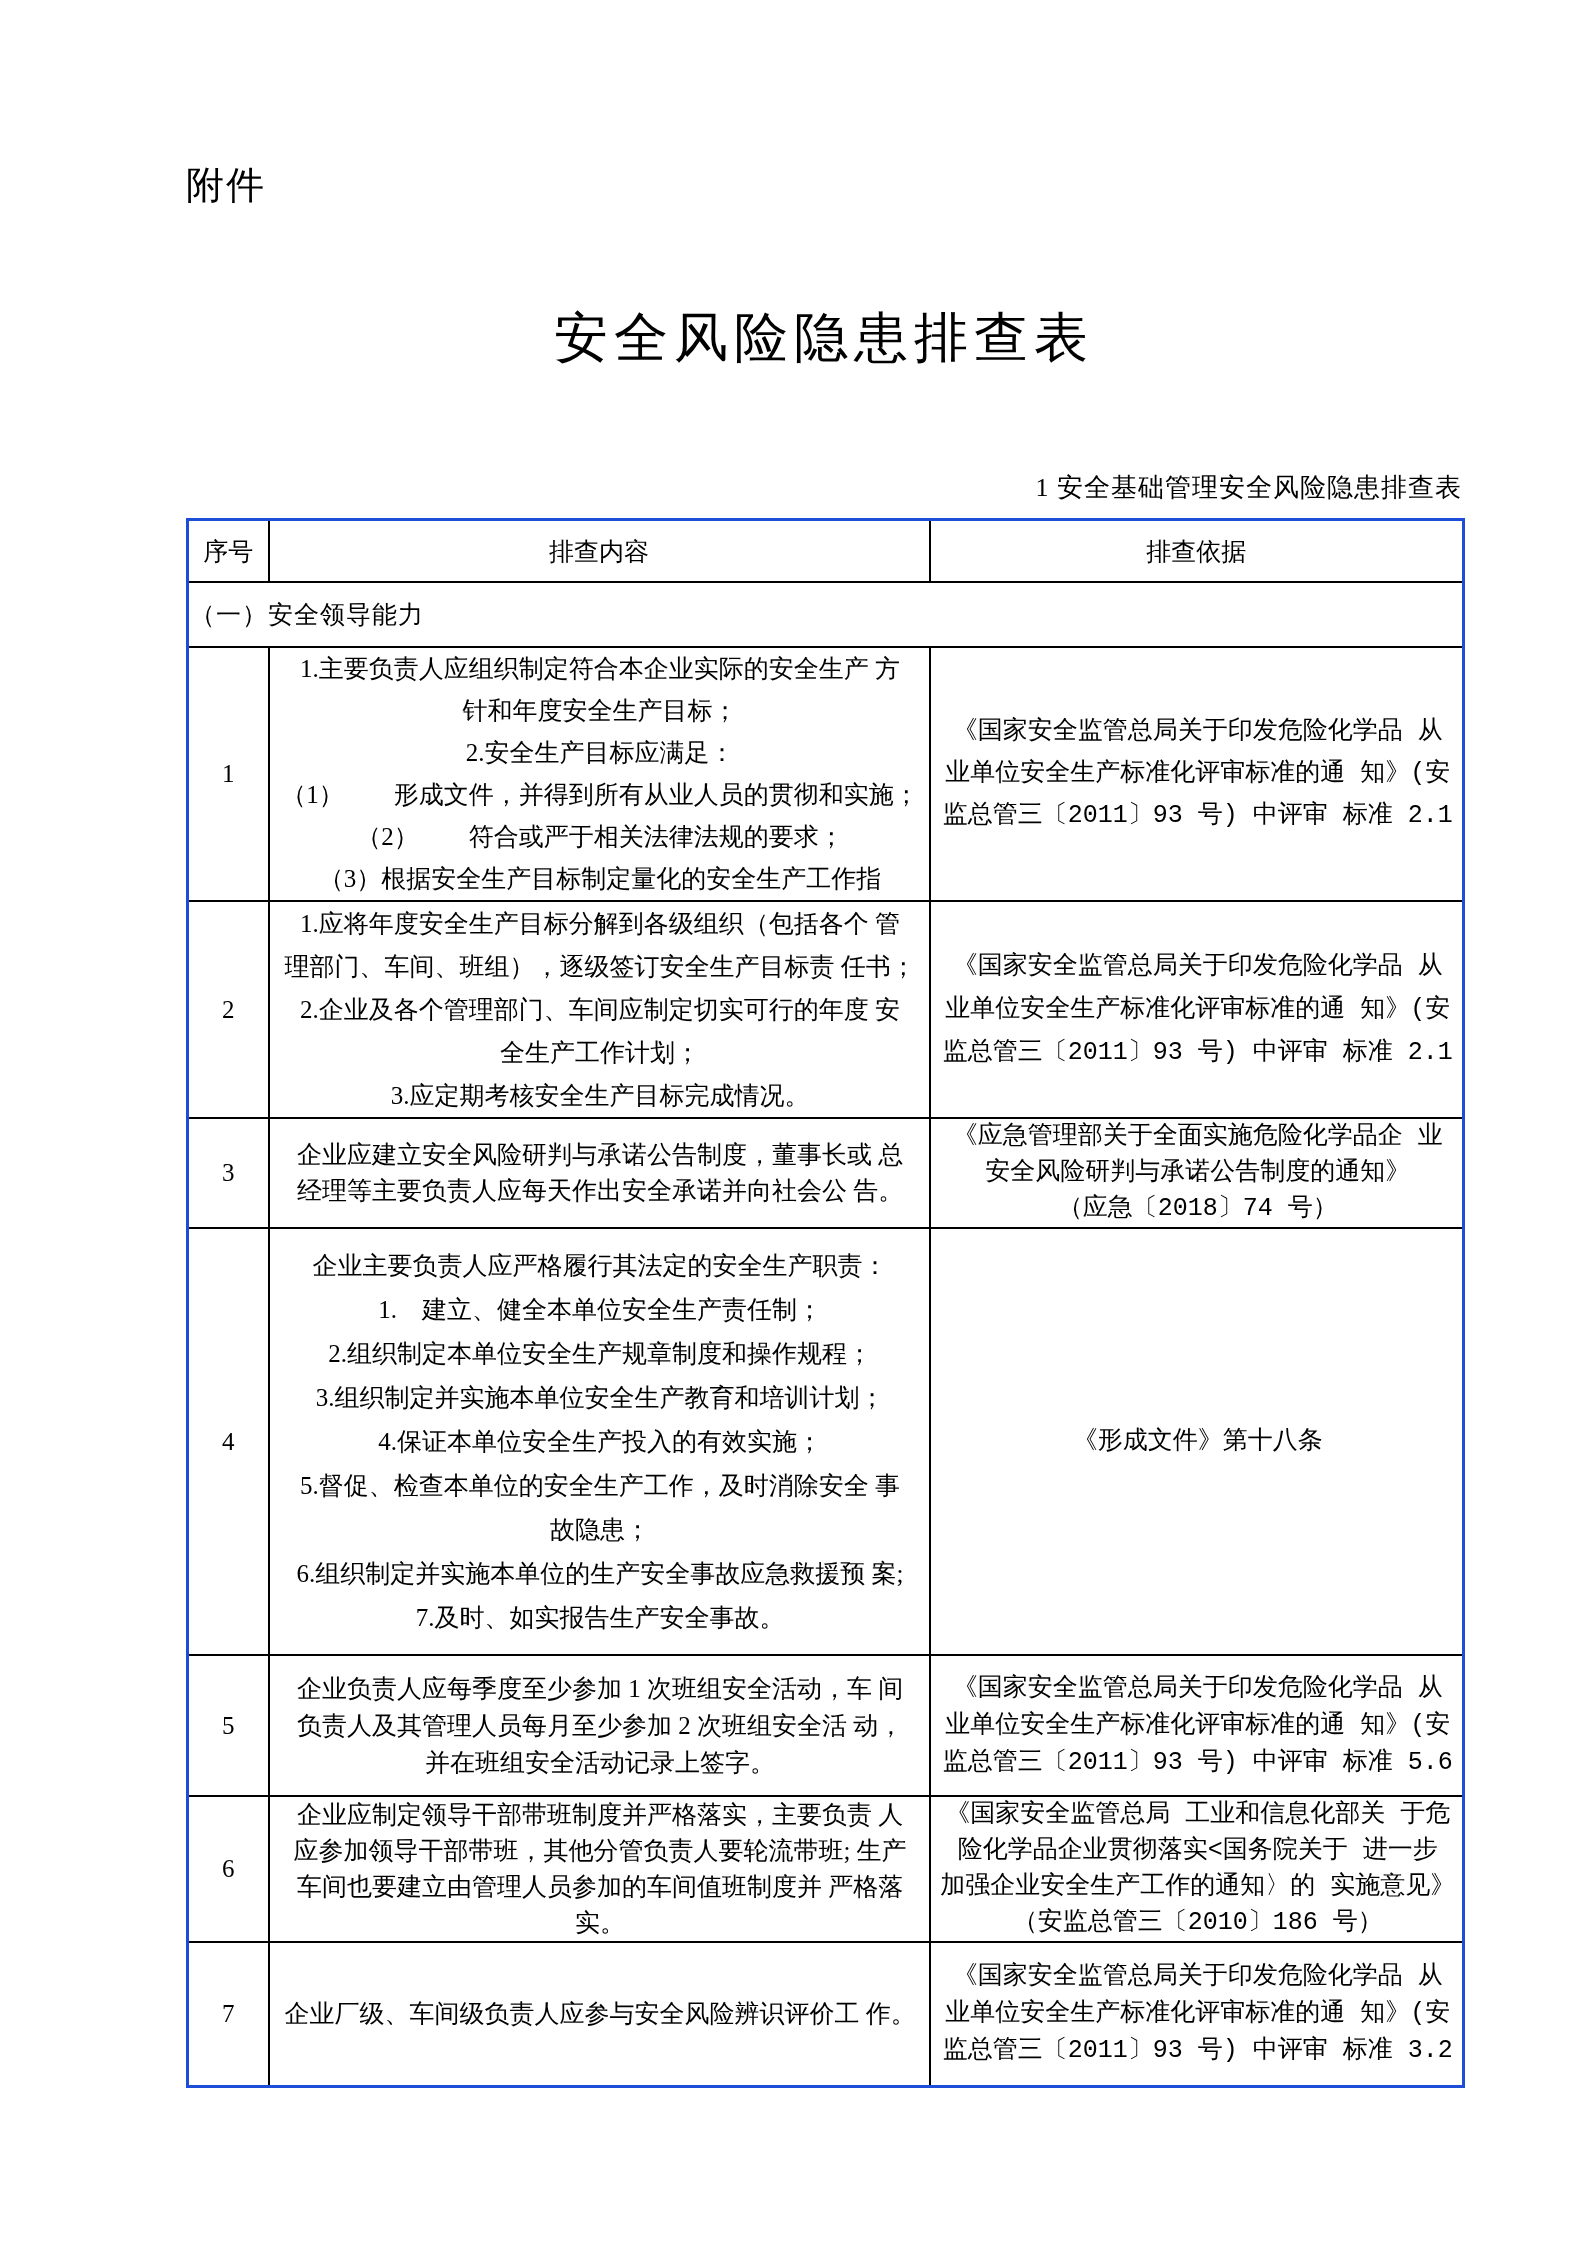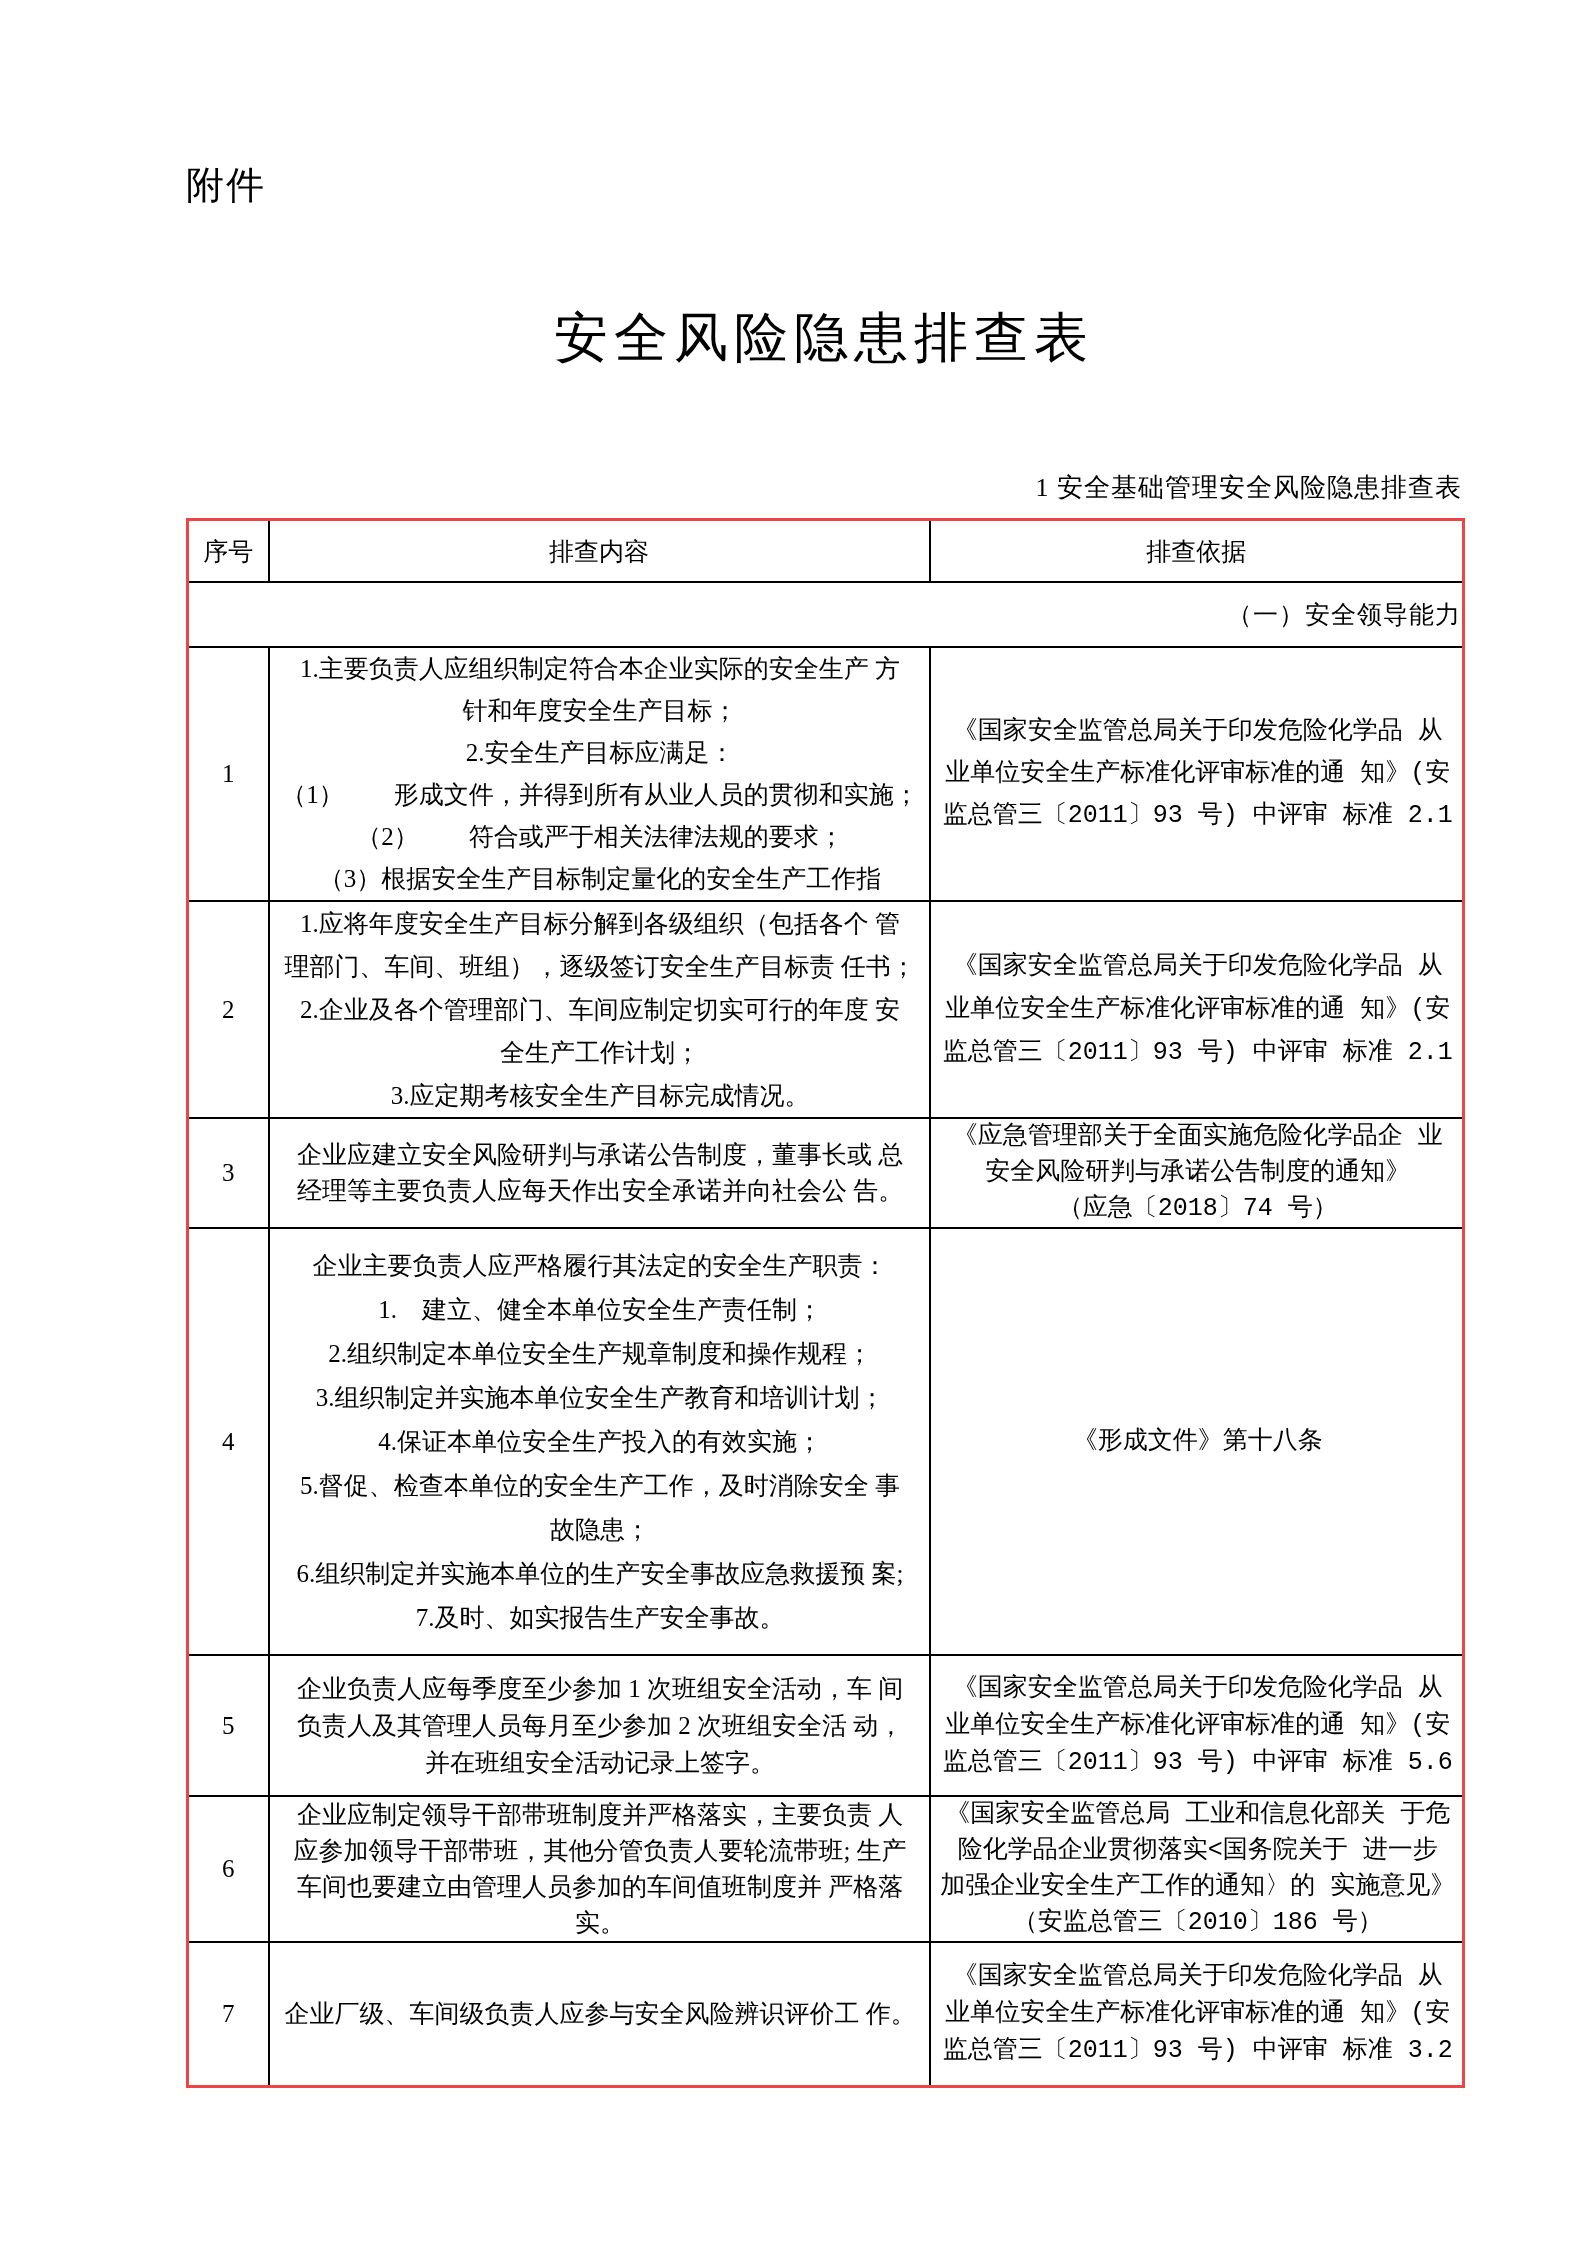--- a/index.html
+++ b/index.html
@@ -17,30 +17,30 @@
     text-align:center;font-size:54px;line-height:60px;letter-spacing:6px;
     white-space:nowrap;
   }
   .table-caption{
     position:absolute;left:186px;top:473px;width:1276px;
     text-align:right;font-size:26px;line-height:30px;letter-spacing:1px;
   }
   table.main{
     position:absolute;left:186px;top:518px;width:1276px;
     border-collapse:collapse;table-layout:fixed;
-    border:3px solid #ef4444;
+    border:3px solid #1d4ed8;
   }
   table.main td{
     border:2px solid #000;
     vertical-align:middle;
     overflow:hidden;
     font-size:25px;
   }
   td.hdr{ text-align:center; font-size:27px; height:58px; }
-  td.section{ text-align:right; font-size:27px; height:61px; letter-spacing:1px; }
+  td.section{ text-align:left; font-size:27px; height:61px; letter-spacing:1px; }
   td.no{ text-align:center; font-size:27px; }
   td.content{
     text-align:center; padding:0 2px 0 4px;
     white-space:pre-line;
   }
   td.basis{
     text-align:center; padding:0 2px 0 5px;
     white-space:pre-line;
     font-family:Liberation Mono, monospace;
   }

